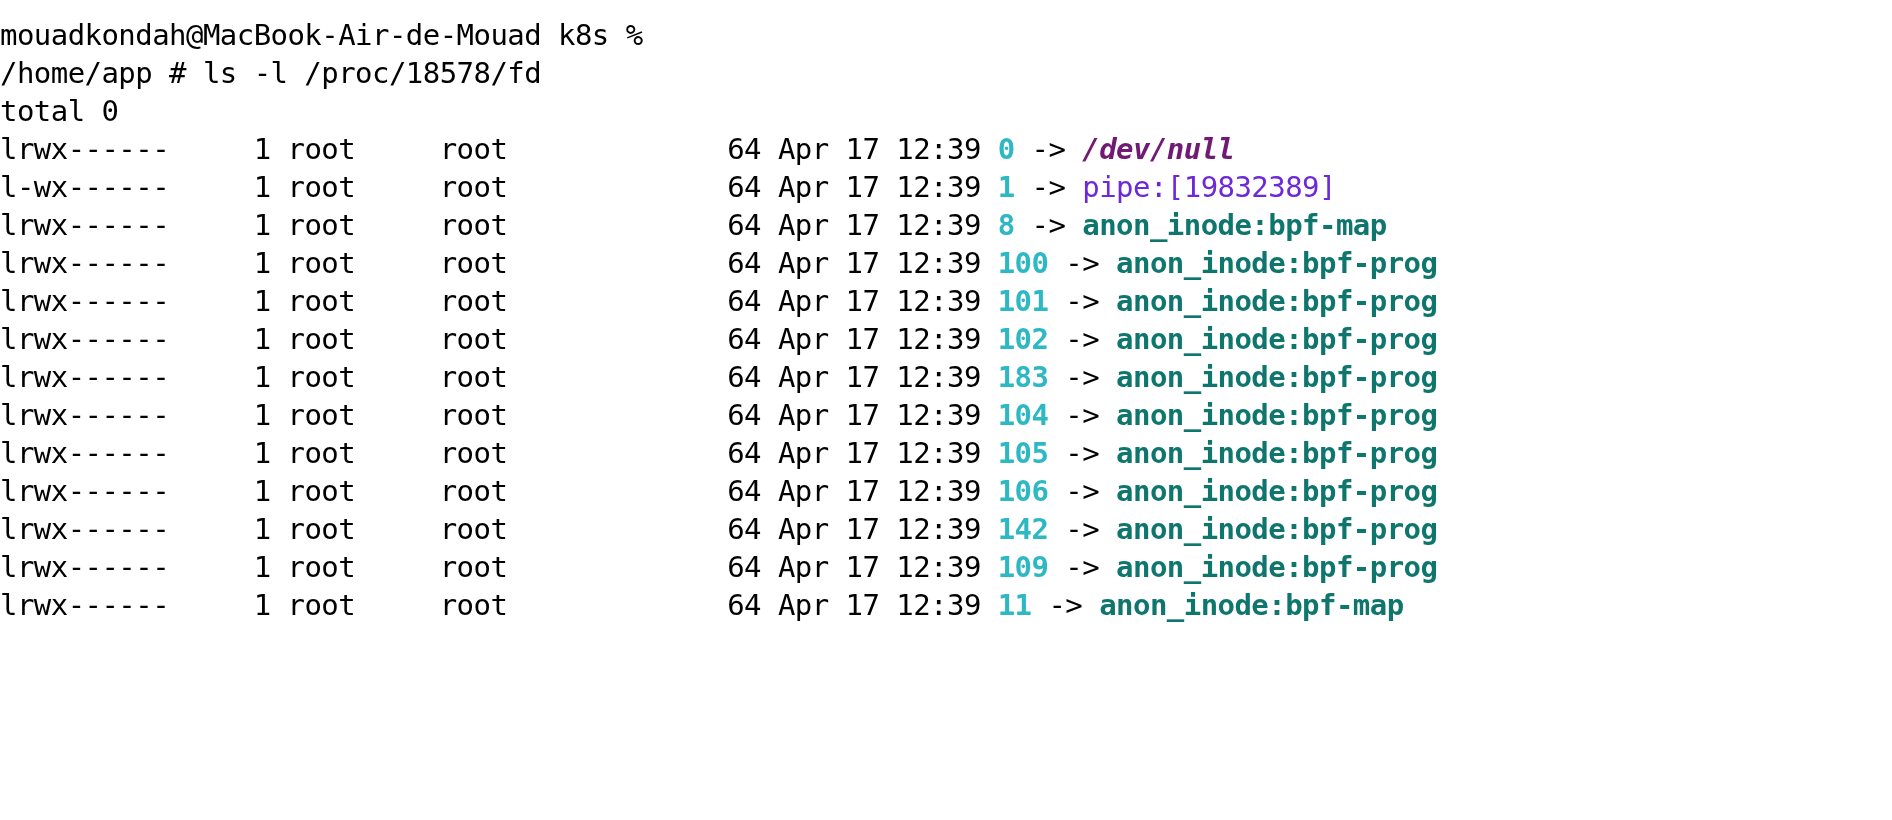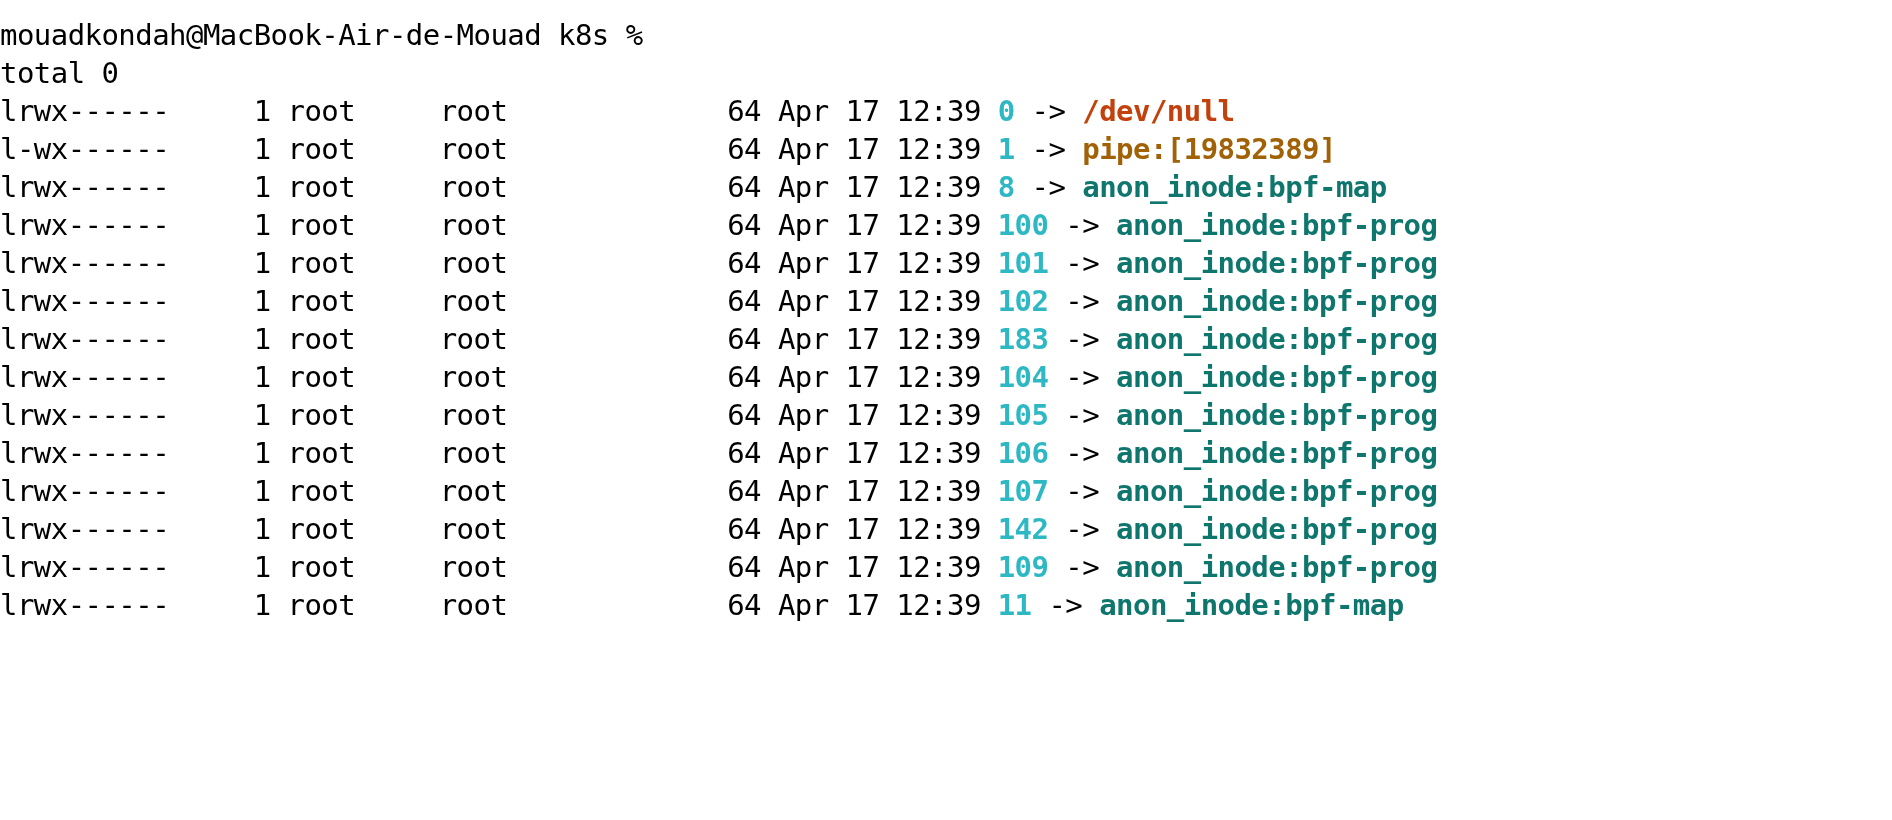--- a/index.html
+++ b/index.html
@@ -50,54 +50,55 @@
   .col-size,
   .col-date,
   .col-arrow {
     color: #000000;
   }
   .col-fd {
     color: #2eb8c4;
     font-weight: bold;
   }
   .tgt-dev {
-    color: #c2410c;
+    color: #701a75;
     font-weight: bold;
+    font-style: italic;
   }
   .tgt-pipe {
-    color: #a16207;
-    font-weight: bold;
+    color: #6d28d9;
+    font-weight: normal;
   }
   .tgt-anon {
     color: #0f766e;
     font-weight: bold;
   }
 </style>
 </head>
 <body>
 
 <div id="terminal">
   <div class="screen">
 
     <div class="line prompt-line">mouadkondah@MacBook-Air-de-Mouad k8s %</div>
 
+    <div class="line cmd-line">/home/app # ls -l /proc/18578/fd</div>
 
     <div class="line total-line">total 0</div>
 
     <div id="listing">
         <div class="line"><span class="col-perms">lrwx------  </span><span class="col-links">   1 </span><span class="col-owner">root     </span><span class="col-group">root          </span><span class="col-size">   64 </span><span class="col-date">Apr 17 12:39 </span><span class="col-fd">0</span><span class="col-arrow"> -&gt; </span><span class="tgt-dev">/dev/null</span></div>
         <div class="line"><span class="col-perms">l-wx------  </span><span class="col-links">   1 </span><span class="col-owner">root     </span><span class="col-group">root          </span><span class="col-size">   64 </span><span class="col-date">Apr 17 12:39 </span><span class="col-fd">1</span><span class="col-arrow"> -&gt; </span><span class="tgt-pipe">pipe:[19832389]</span></div>
         <div class="line"><span class="col-perms">lrwx------  </span><span class="col-links">   1 </span><span class="col-owner">root     </span><span class="col-group">root          </span><span class="col-size">   64 </span><span class="col-date">Apr 17 12:39 </span><span class="col-fd">8</span><span class="col-arrow"> -&gt; </span><span class="tgt-anon">anon_inode:bpf-map</span></div>
         <div class="line"><span class="col-perms">lrwx------  </span><span class="col-links">   1 </span><span class="col-owner">root     </span><span class="col-group">root          </span><span class="col-size">   64 </span><span class="col-date">Apr 17 12:39 </span><span class="col-fd">100</span><span class="col-arrow"> -&gt; </span><span class="tgt-anon">anon_inode:bpf-prog</span></div>
         <div class="line"><span class="col-perms">lrwx------  </span><span class="col-links">   1 </span><span class="col-owner">root     </span><span class="col-group">root          </span><span class="col-size">   64 </span><span class="col-date">Apr 17 12:39 </span><span class="col-fd">101</span><span class="col-arrow"> -&gt; </span><span class="tgt-anon">anon_inode:bpf-prog</span></div>
         <div class="line"><span class="col-perms">lrwx------  </span><span class="col-links">   1 </span><span class="col-owner">root     </span><span class="col-group">root          </span><span class="col-size">   64 </span><span class="col-date">Apr 17 12:39 </span><span class="col-fd">102</span><span class="col-arrow"> -&gt; </span><span class="tgt-anon">anon_inode:bpf-prog</span></div>
         <div class="line"><span class="col-perms">lrwx------  </span><span class="col-links">   1 </span><span class="col-owner">root     </span><span class="col-group">root          </span><span class="col-size">   64 </span><span class="col-date">Apr 17 12:39 </span><span class="col-fd">183</span><span class="col-arrow"> -&gt; </span><span class="tgt-anon">anon_inode:bpf-prog</span></div>
         <div class="line"><span class="col-perms">lrwx------  </span><span class="col-links">   1 </span><span class="col-owner">root     </span><span class="col-group">root          </span><span class="col-size">   64 </span><span class="col-date">Apr 17 12:39 </span><span class="col-fd">104</span><span class="col-arrow"> -&gt; </span><span class="tgt-anon">anon_inode:bpf-prog</span></div>
         <div class="line"><span class="col-perms">lrwx------  </span><span class="col-links">   1 </span><span class="col-owner">root     </span><span class="col-group">root          </span><span class="col-size">   64 </span><span class="col-date">Apr 17 12:39 </span><span class="col-fd">105</span><span class="col-arrow"> -&gt; </span><span class="tgt-anon">anon_inode:bpf-prog</span></div>
         <div class="line"><span class="col-perms">lrwx------  </span><span class="col-links">   1 </span><span class="col-owner">root     </span><span class="col-group">root          </span><span class="col-size">   64 </span><span class="col-date">Apr 17 12:39 </span><span class="col-fd">106</span><span class="col-arrow"> -&gt; </span><span class="tgt-anon">anon_inode:bpf-prog</span></div>
-        <div class="line"><span class="col-perms">lrwx------  </span><span class="col-links">   1 </span><span class="col-owner">root     </span><span class="col-group">root          </span><span class="col-size">   64 </span><span class="col-date">Apr 17 12:39 </span><span class="col-fd">107</span><span class="col-arrow"> -&gt; </span><span class="tgt-anon">anon_inode:bpf-prog</span></div>
         <div class="line"><span class="col-perms">lrwx------  </span><span class="col-links">   1 </span><span class="col-owner">root     </span><span class="col-group">root          </span><span class="col-size">   64 </span><span class="col-date">Apr 17 12:39 </span><span class="col-fd">142</span><span class="col-arrow"> -&gt; </span><span class="tgt-anon">anon_inode:bpf-prog</span></div>
         <div class="line"><span class="col-perms">lrwx------  </span><span class="col-links">   1 </span><span class="col-owner">root     </span><span class="col-group">root          </span><span class="col-size">   64 </span><span class="col-date">Apr 17 12:39 </span><span class="col-fd">109</span><span class="col-arrow"> -&gt; </span><span class="tgt-anon">anon_inode:bpf-prog</span></div>
         <div class="line"><span class="col-perms">lrwx------  </span><span class="col-links">   1 </span><span class="col-owner">root     </span><span class="col-group">root          </span><span class="col-size">   64 </span><span class="col-date">Apr 17 12:39 </span><span class="col-fd">11</span><span class="col-arrow"> -&gt; </span><span class="tgt-anon">anon_inode:bpf-map</span></div>
       </div>
 
   </div>
 </div>
 
 </body></html>

